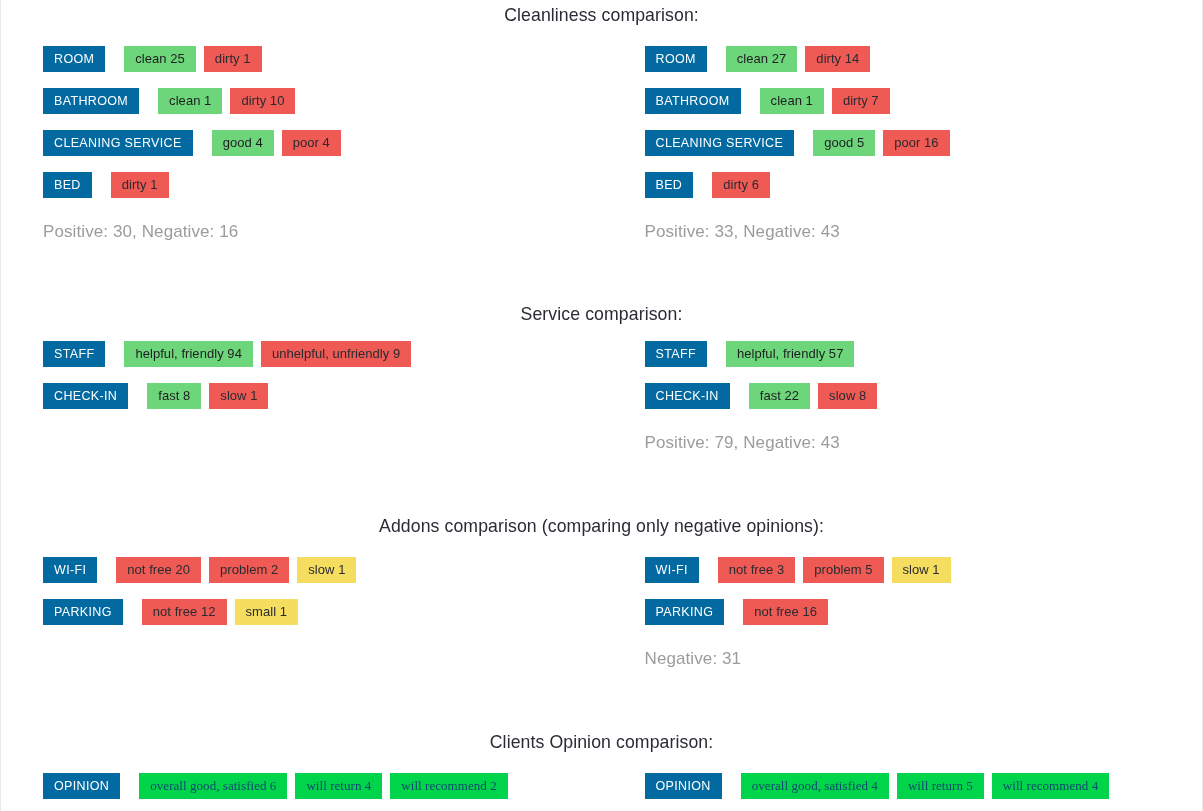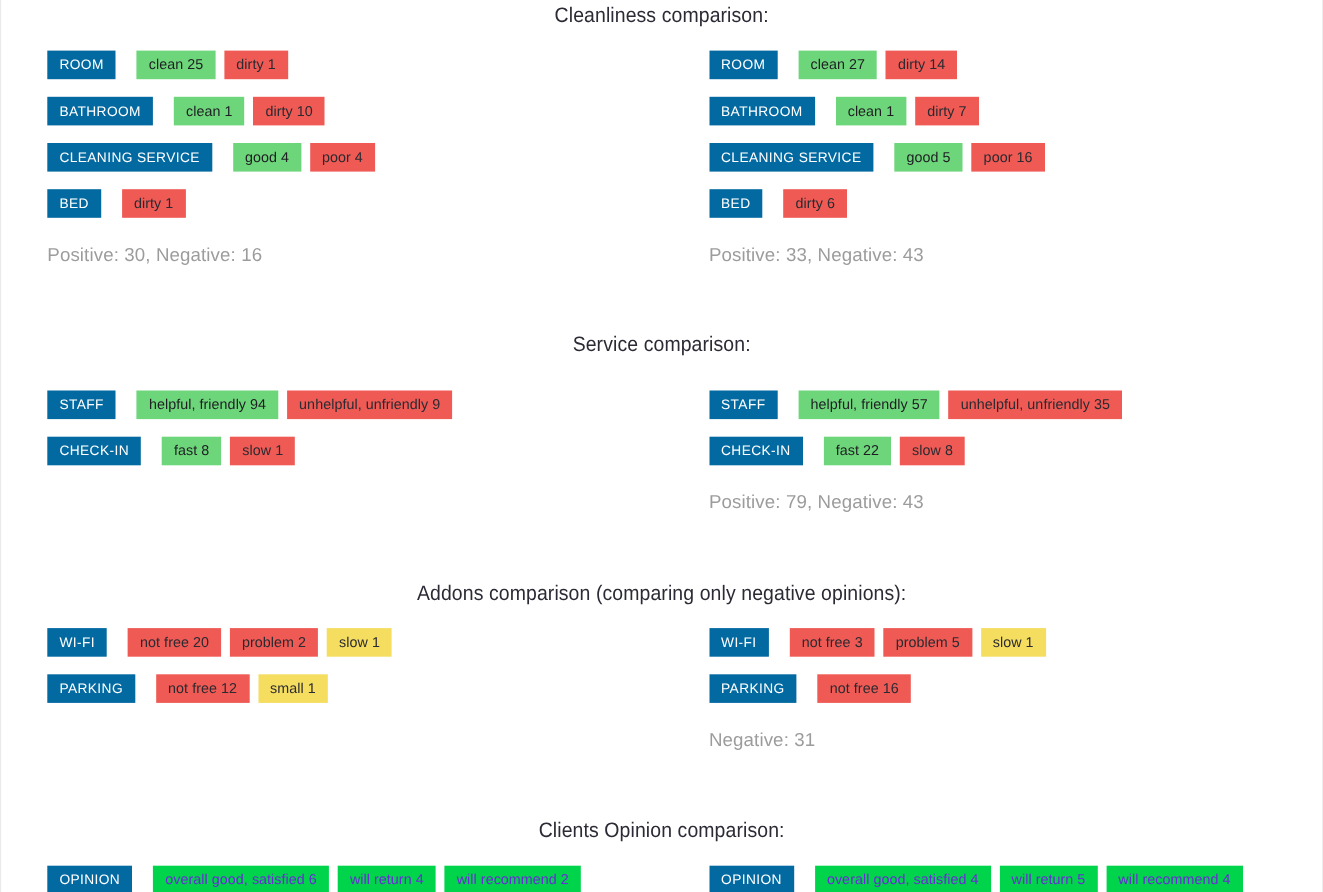--- a/index.html
+++ b/index.html
@@ -98,40 +98,41 @@
     color: #2a2a30;
     margin-right: 8px;
   }
   .tag.warn {
     background: #f4dd5f;
     color: #2a2a30;
     margin-right: 8px;
   }
   .tag.pos-bright {
     background: #00d44b;
-    color: #6d28d9;
-    margin-right: 8px;
+    color: #0c4a6e;
+    margin-right: 8px;
+    font-family: Liberation Serif, serif;
   }
   .tag:last-child { margin-right: 0; }
 
   .summary {
     font-family: "Liberation Sans", sans-serif;
     font-size: 17px;
     color: #9c9c9c;
     letter-spacing: 0.1px;
     white-space: nowrap;
   }
 
   
   .blk-cleanliness { padding-top: 4px; }
   .blk-cleanliness .rows { margin-top: 20px; }
   .blk-cleanliness .summary { margin-top: 24px; }
 
   .blk-service { padding-top: 61px; }
-  .blk-service .rows { margin-top: 30px; }
+  .blk-service .rows { margin-top: 16px; }
   .blk-service .summary { margin-top: 24px; }
 
   .blk-addons { padding-top: 62px; }
   .blk-addons .rows { margin-top: 20px; }
   .blk-addons .summary { margin-top: 24px; }
 
   .blk-opinion { padding-top: 62px; }
   .blk-opinion .rows { margin-top: 20px; }
 </style>
 </head>
@@ -206,21 +207,20 @@
               <span class="tag pos">fast 8</span>
               <span class="tag neg">slow 1</span>
             </div>
           </div>
         </div>
         <div class="col col-right">
           <div class="rows">
             <div class="tag-row">
               <span class="tag cat">STAFF</span>
               <span class="tag pos">helpful, friendly 57</span>
-              <span class="tag neg">unhelpful, unfriendly 35</span>
             </div>
             <div class="tag-row">
               <span class="tag cat">CHECK-IN</span>
               <span class="tag pos">fast 22</span>
               <span class="tag neg">slow 8</span>
             </div>
           </div>
           <div class="summary">Positive: 79, Negative: 43</div>
         </div>
       </div>

